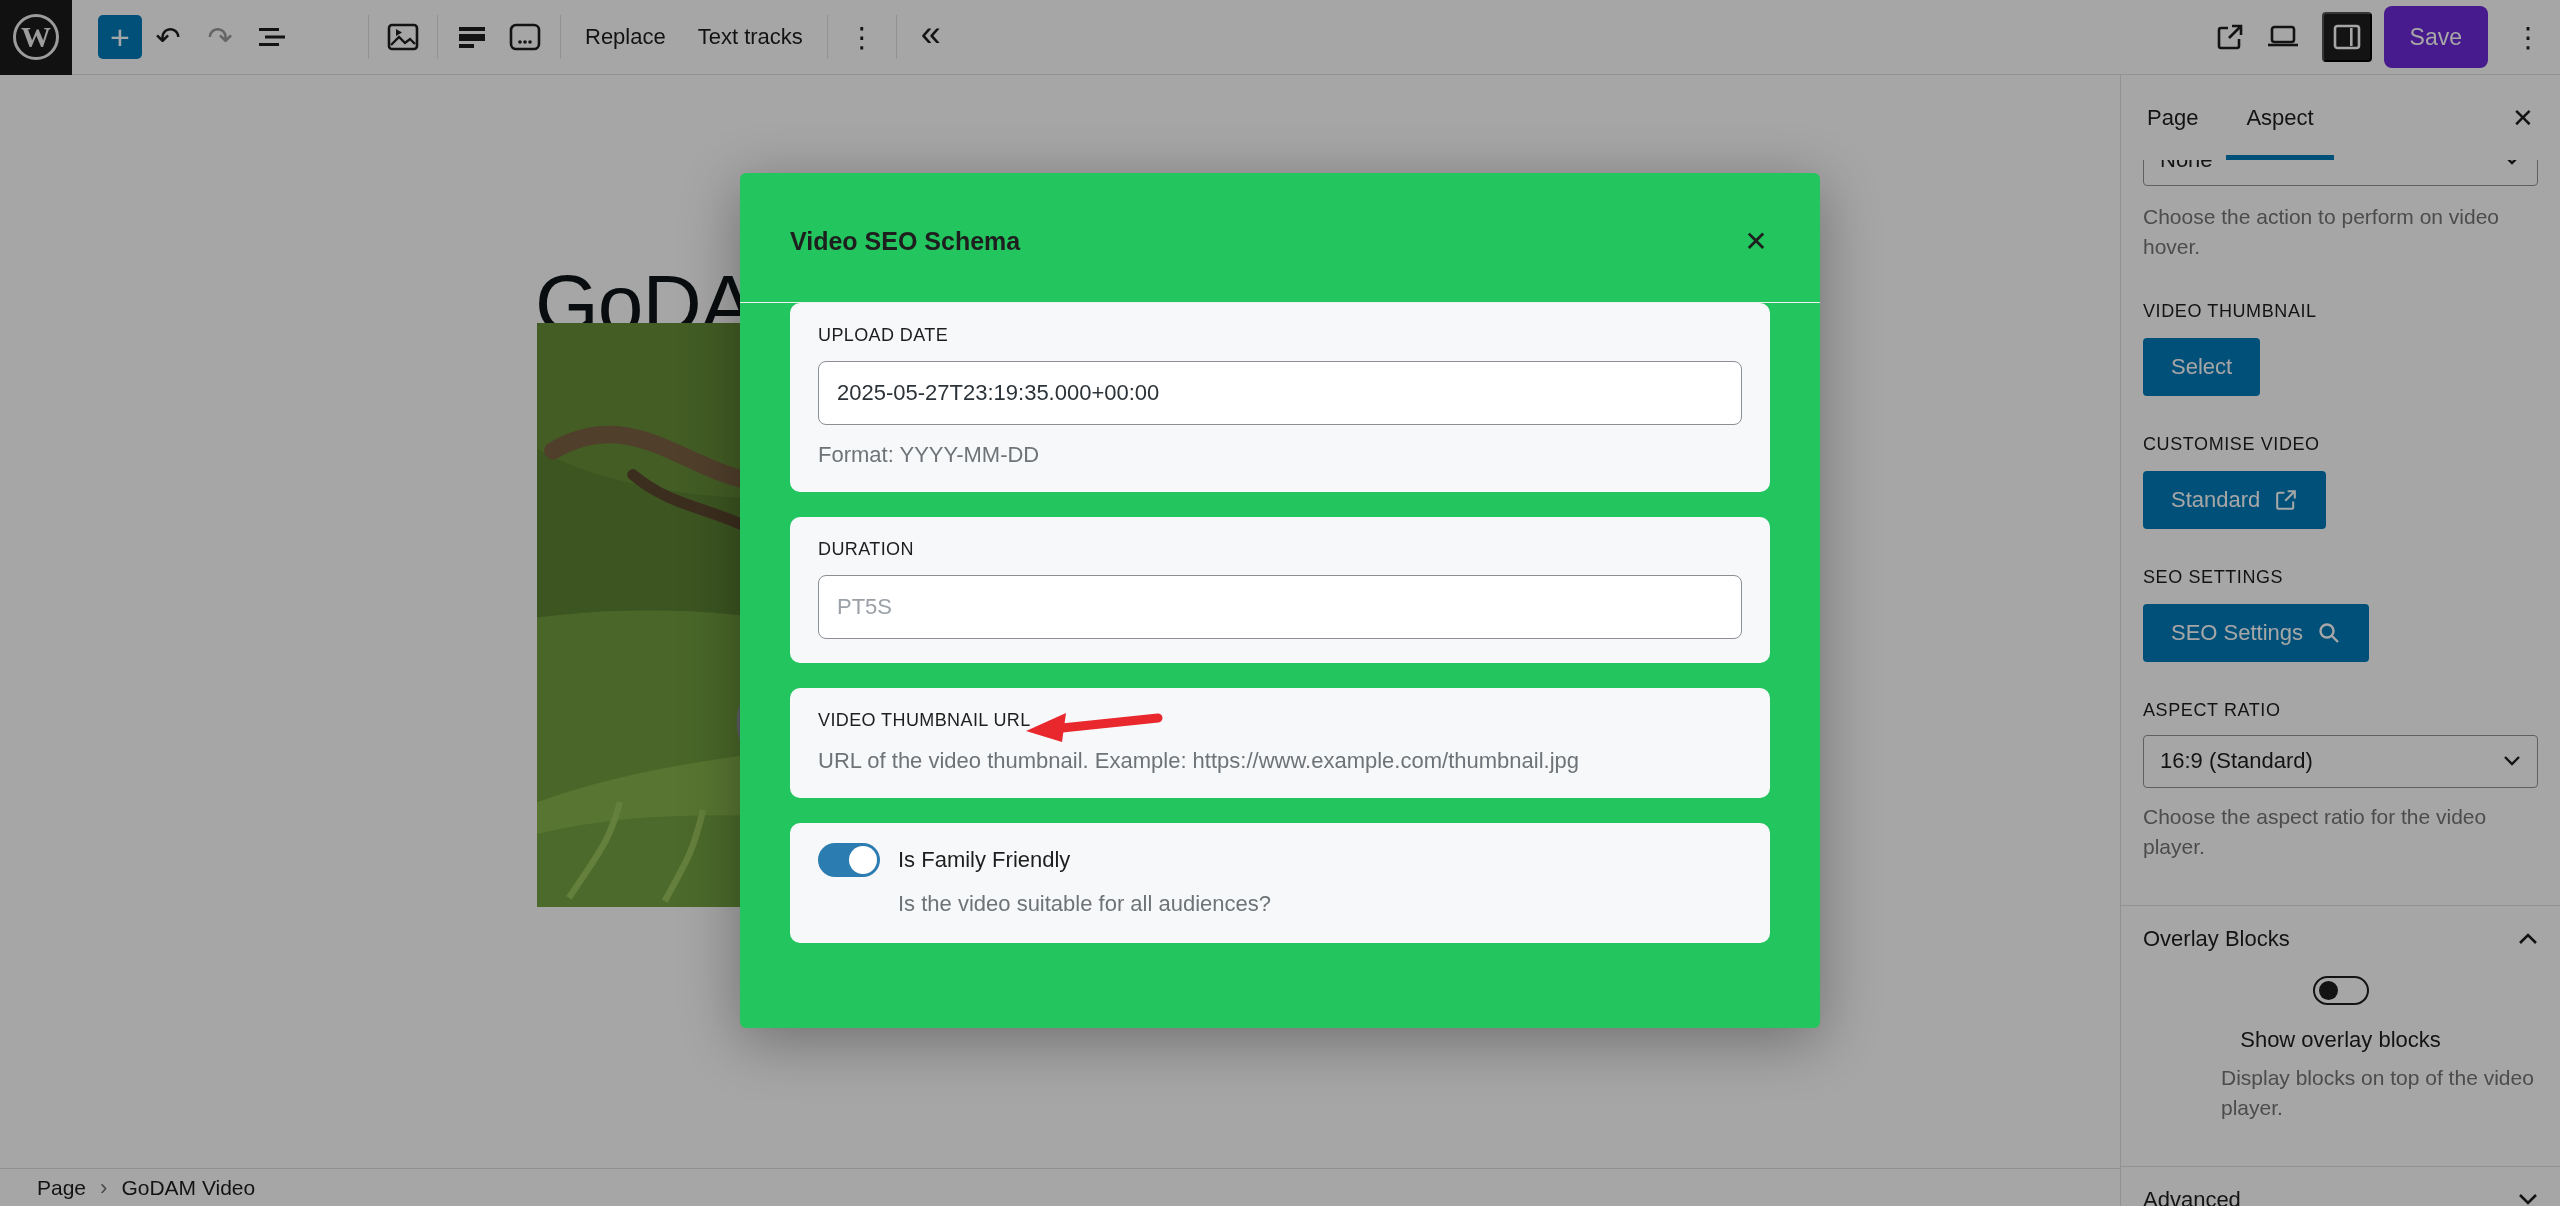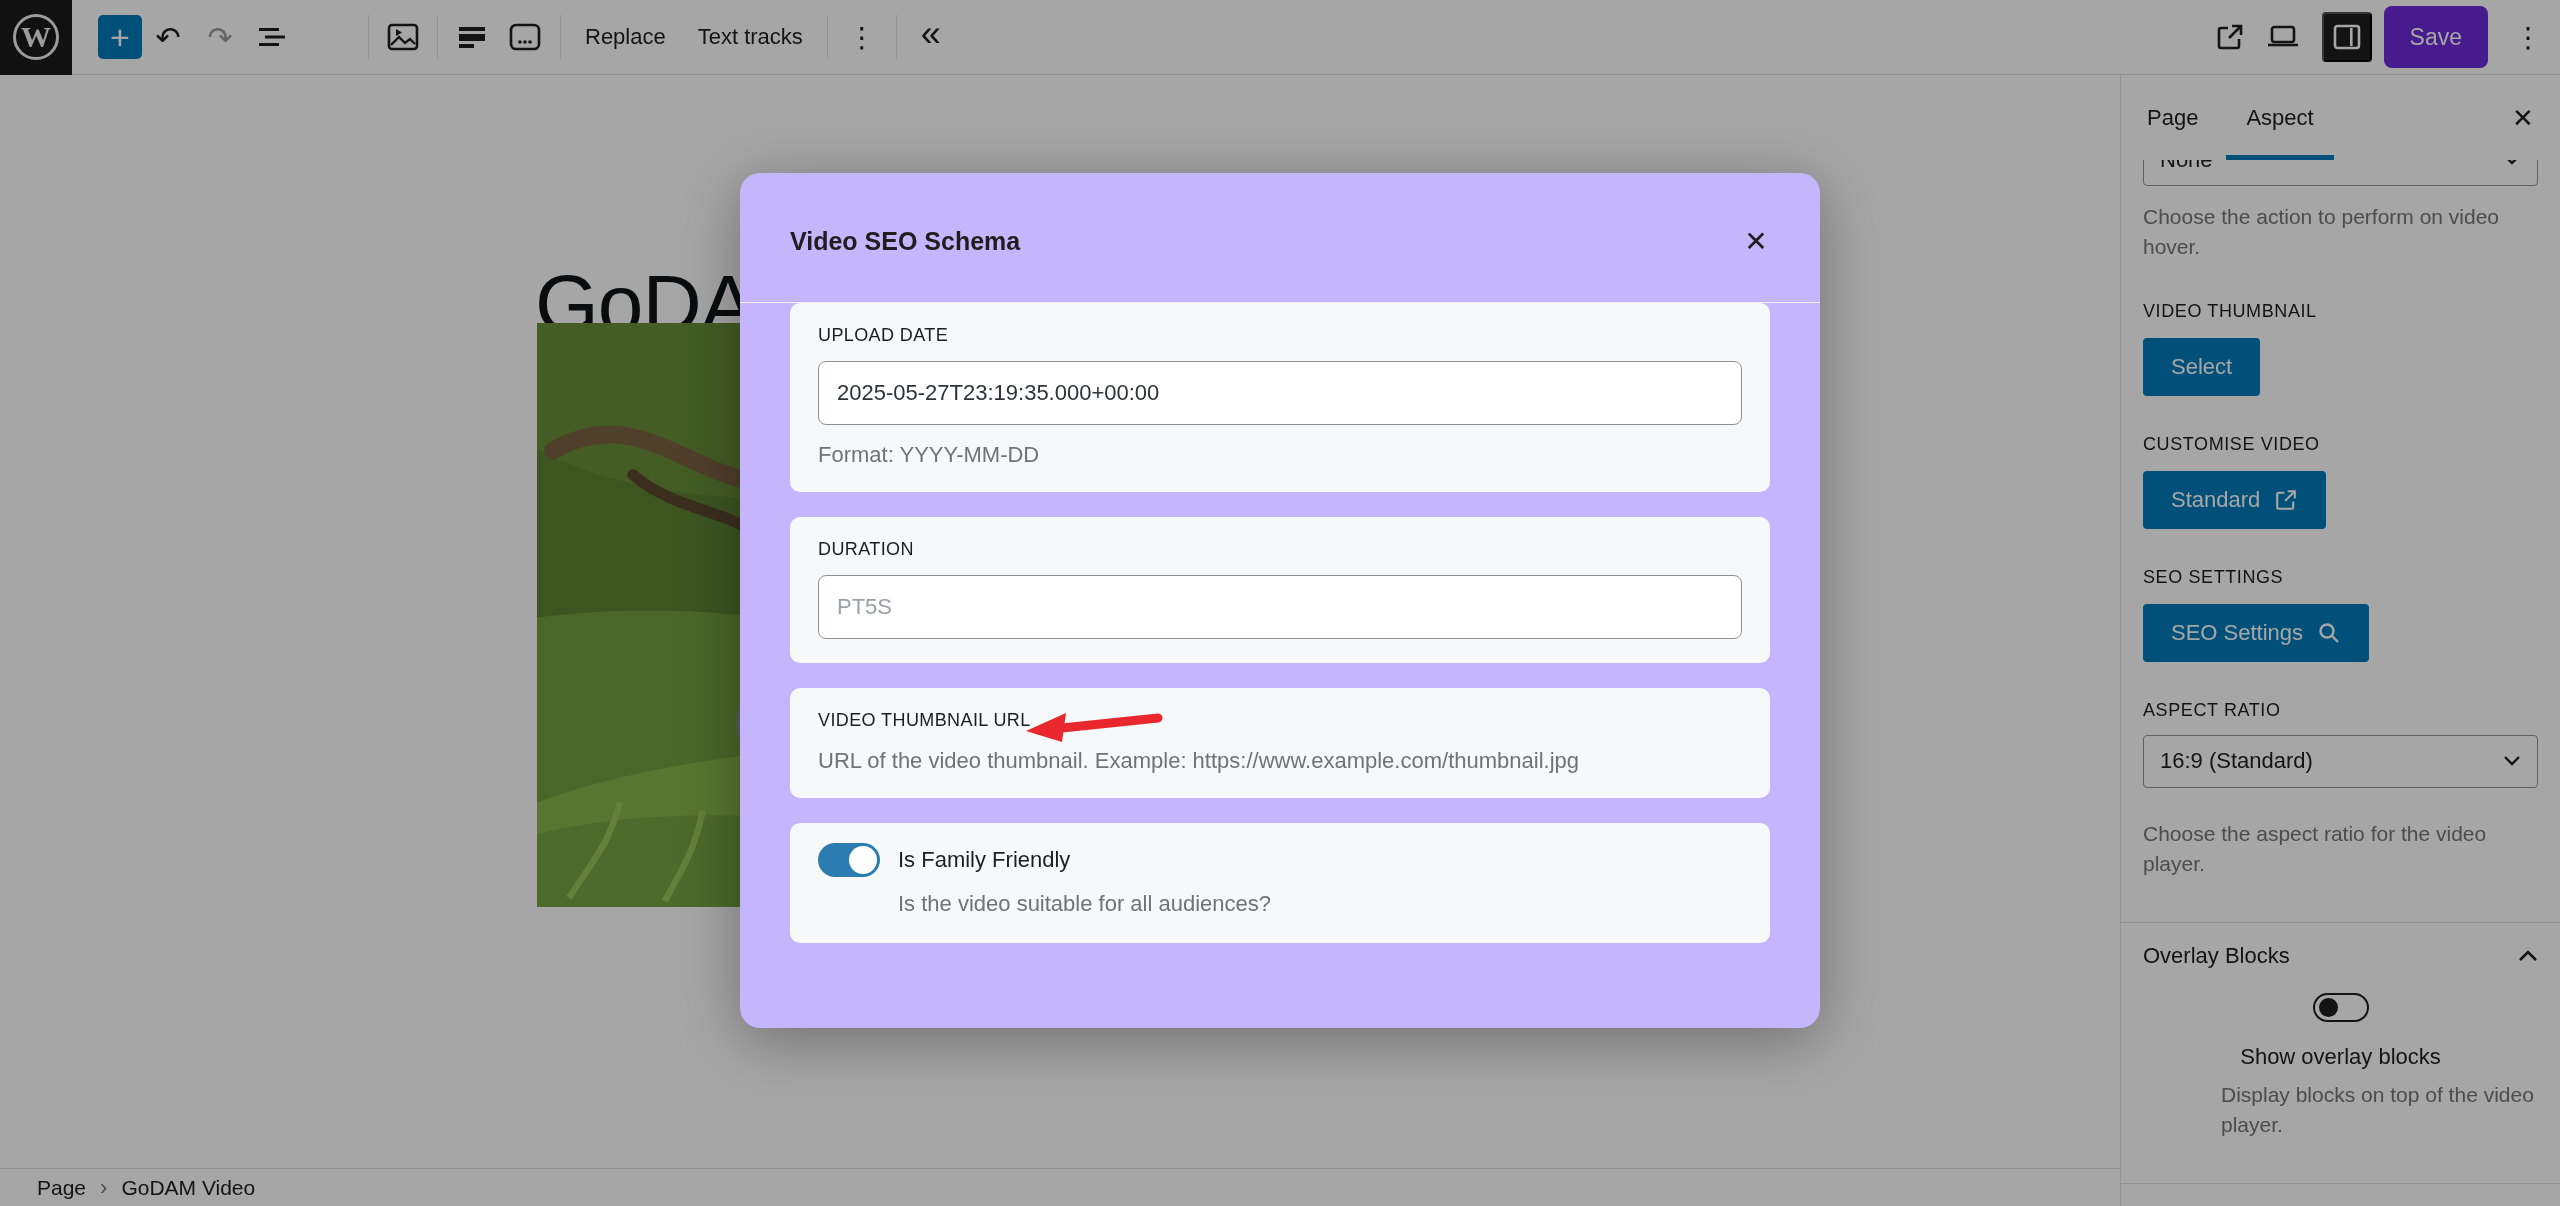--- a/index.html
+++ b/index.html
@@ -63,22 +63,22 @@
   .toggle-row { display:flex; align-items:center; gap:22px; margin-top:4px;flex-direction:column; }
   .toggle-off { width:56px; height:29px; border:2px solid #1e1e1e; border-radius:15px; background:#fff; position:relative; }
   .toggle-off .knob { position:absolute; left:4px; top:3px; width:19px; height:19px; border-radius:50%; background:#1e1e1e; }
   .toggle-label { font-size:22px; color:#1e1e1e; }
   .sb-help.indent { margin-left:78px; margin-top:10px; }
 
   
   .scrim { position:absolute; inset:0; background:rgba(0,0,0,0.35); z-index:50; }
 
   
-  .modal { position:absolute; left:740px; top:173px; width:1080px; height:855px; background:#c4b5fd;
-           border-radius:20px; box-shadow:0 12px 60px rgba(0,0,0,0.33); z-index:100; overflow:hidden; }
+  .modal { position:absolute; left:740px; top:173px; width:1080px; height:855px; background:#22c55e;
+           border-radius:6px; box-shadow:0 12px 60px rgba(0,0,0,0.33); z-index:100; overflow:hidden; }
   .modal-head { height:130px; padding:54px 50px 0; border-bottom:1px solid #f0f0f0; position:relative; }
   .modal-title { font-size:25px; font-weight:bold; color:#1e1e1e; }
   .modal-close { position:absolute; right:44px; top:48px; width:40px; height:40px; background:none; border:none;
                  font-size:28px; color:#1e1e1e; }
   .modal-body { padding:0 50px; }
   .fsection { background:#f7f8f9; border-radius:10px; padding:22px 28px 24px; margin-bottom:25px; }
   .flabel { font-size:18px; font-weight:500; letter-spacing:0.4px; color:#1e1e1e; text-transform:uppercase; }
   .finput { margin-top:15px; width:100%; height:64px; border:1px solid #8c8f94; border-radius:8px;
             padding:0 18px; font-size:22px; color:#2c3338; background:#fff; font-family:"Liberation Sans", sans-serif;
             white-space:nowrap; overflow:hidden; }
@@ -251,21 +251,21 @@
         </svg>
       </button>
 
       <div class="sb-label">Aspect Ratio</div>
       <div class="sb-select" style="margin-top:14px;">
         <span>16:9 (Standard)</span>
         <svg width="18" height="12" viewBox="0 0 18 12">
           <path d="M2 2 L9 9 L16 2" fill="none" stroke="#1e1e1e" stroke-width="2.4"></path>
         </svg>
       </div>
-      <div class="sb-help" style="margin-top:31px;">Choose the aspect ratio for the video player.</div>
+      <div class="sb-help" style="margin-top:14px;">Choose the aspect ratio for the video player.</div>
 
       <div class="sb-divider"></div>
 
       <button class="panel-head">
         <span>Overlay Blocks</span>
         <svg width="20" height="13" viewBox="0 0 20 13">
           <path d="M2 11 L10 3 L18 11" fill="none" stroke="#1e1e1e" stroke-width="2.6"></path>
         </svg>
       </button>
       <div class="toggle-row">

